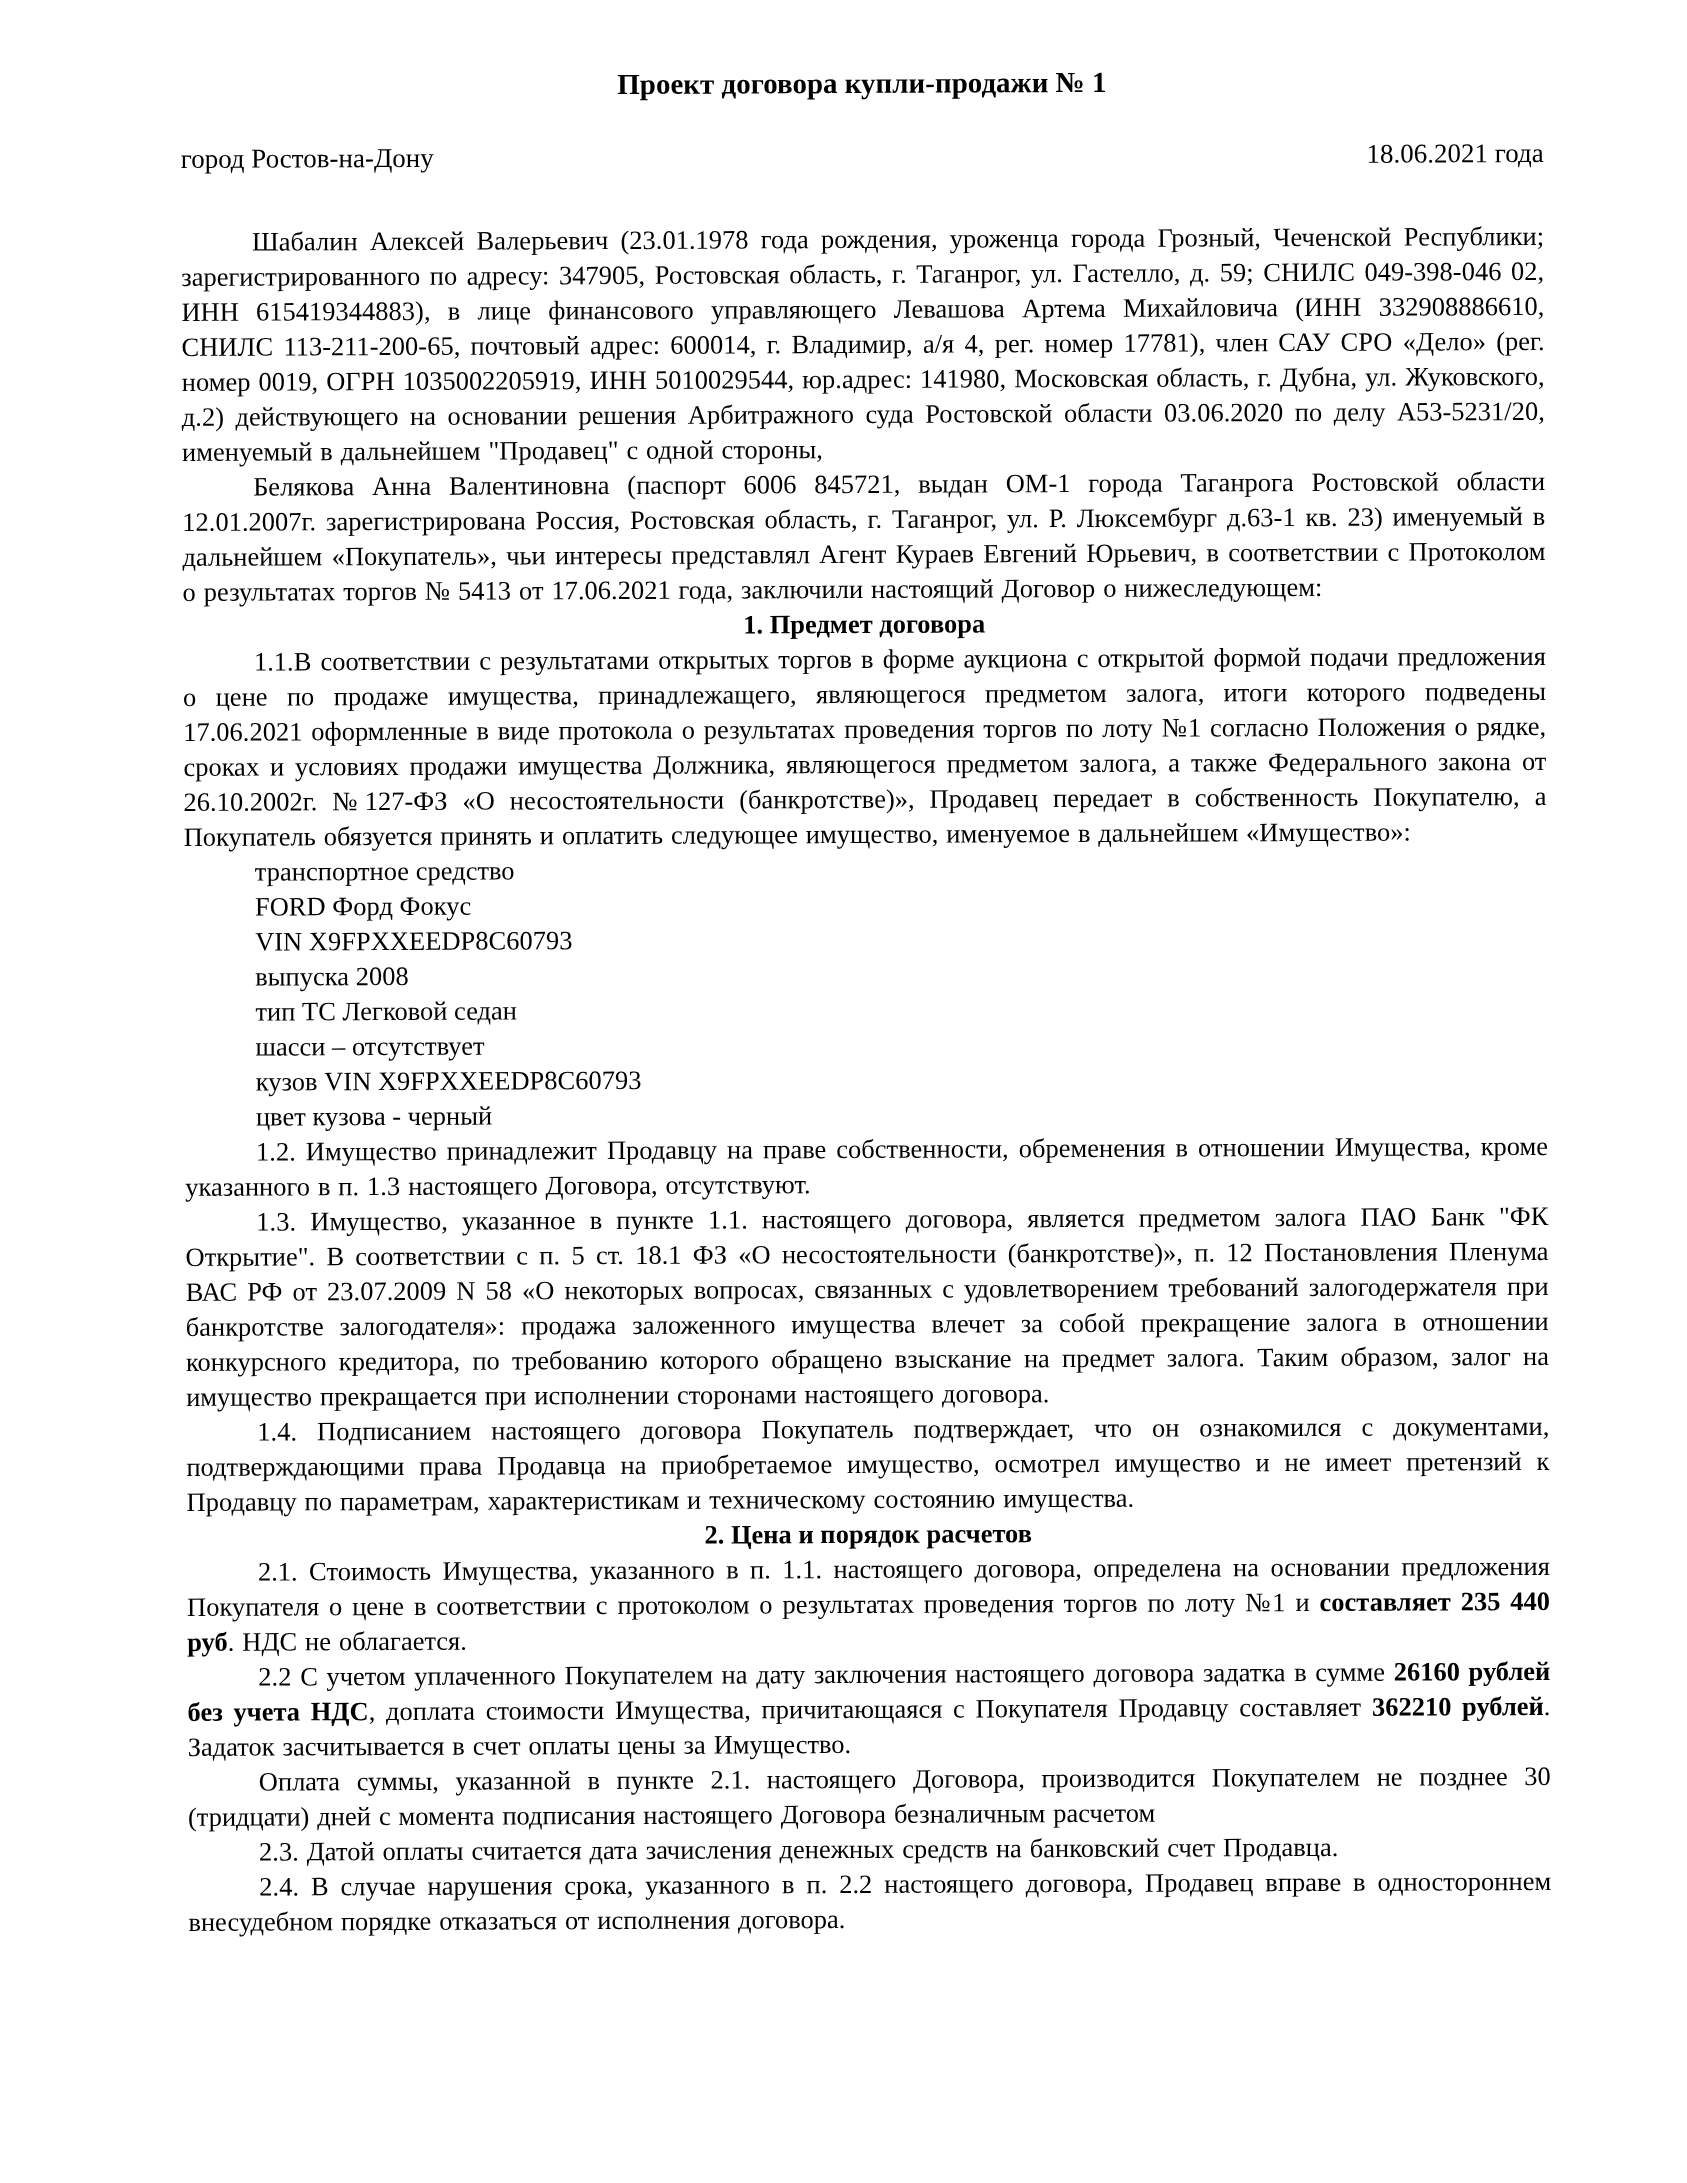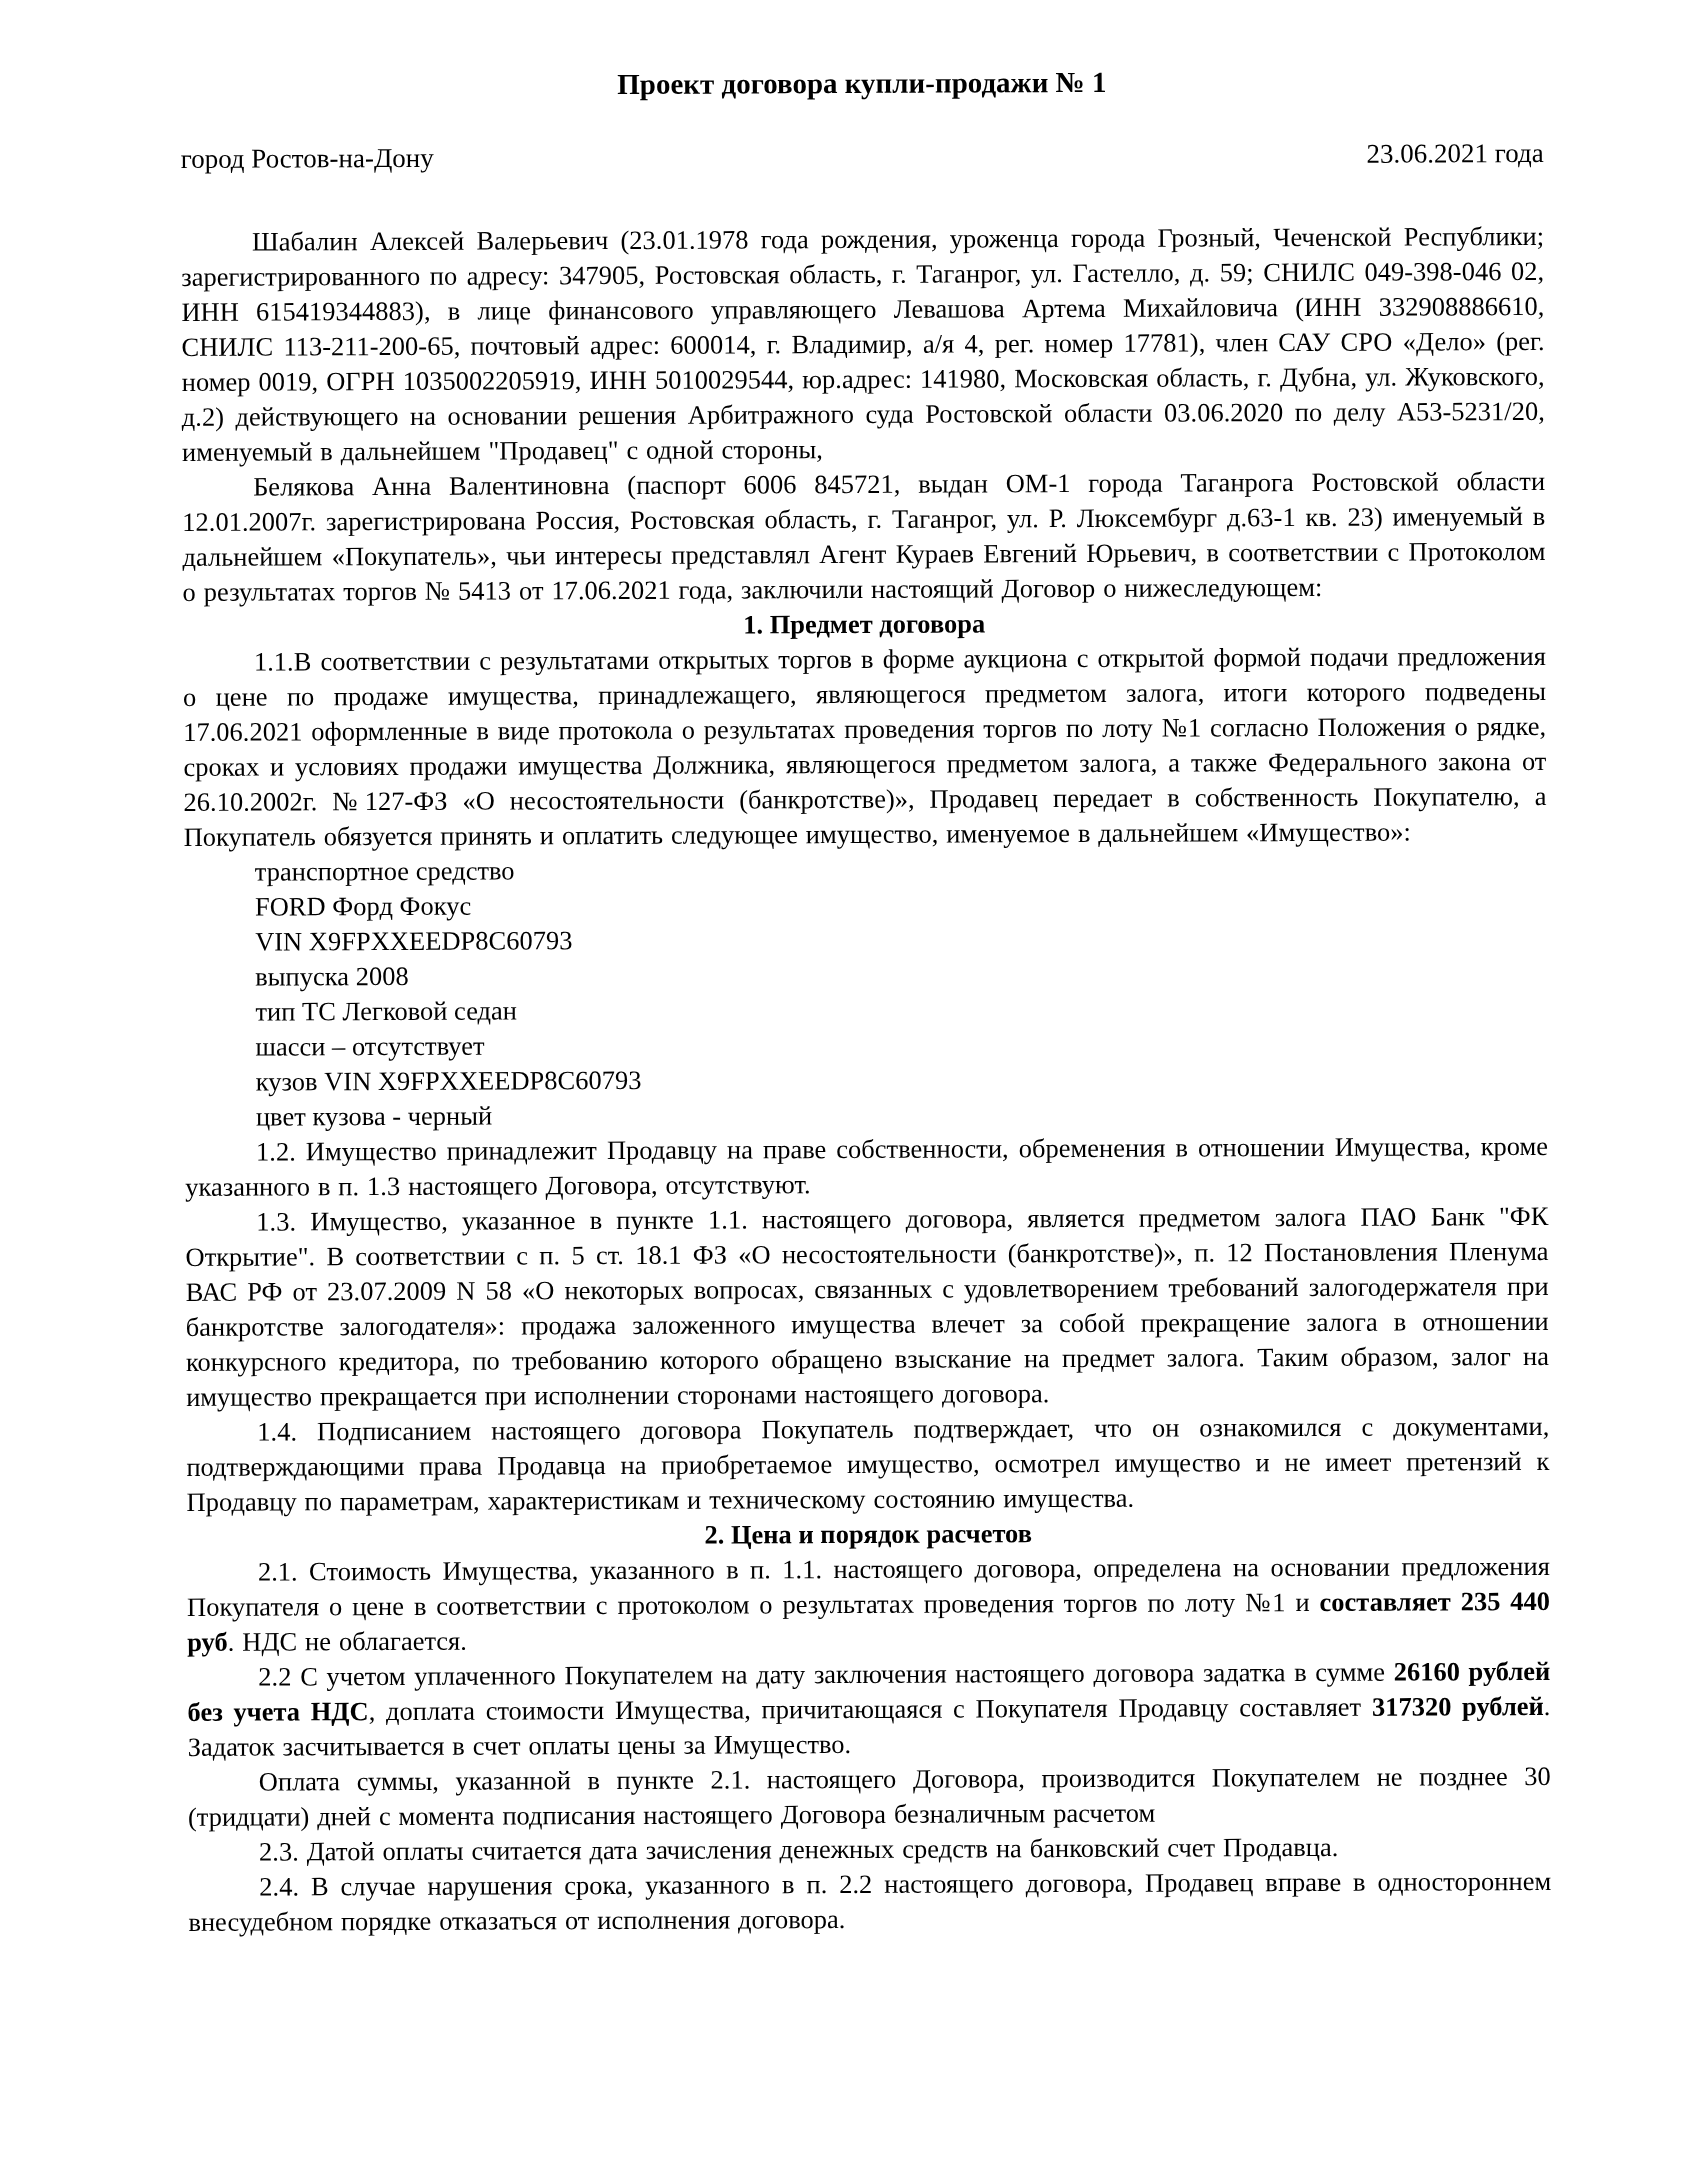--- a/index.html
+++ b/index.html
@@ -62,21 +62,21 @@
 </style>
 </head>
 <body>
 
 <div class="page">
 
   <h1 class="doc-title">Проект договора купли-продажи № 1</h1>
 
   <div class="meta-row">
     <span>город Ростов-на-Дону</span>
-    <span>23.06.2021 года</span>
+    <span>18.06.2021 года</span>
   </div>
 
   <p class="para">Шабалин Алексей Валерьевич (23.01.1978 года рождения, уроженца города Грозный, Чеченской Республики; зарегистрированного по адресу: 347905, Ростовская область, г. Таганрог, ул. Гастелло, д. 59; СНИЛС 049-398-046 02, ИНН 615419344883), в лице финансового управляющего Левашова Артема Михайловича (ИНН 332908886610, СНИЛС 113-211-200-65, почтовый адрес: 600014, г. Владимир, а/я 4, рег. номер 17781), член САУ СРО «Дело» (рег. номер 0019, ОГРН 1035002205919, ИНН 5010029544, юр.адрес: 141980, Московская область, г. Дубна, ул. Жуковского, д.2) действующего на основании решения Арбитражного суда Ростовской области 03.06.2020 по делу А53-5231/20, именуемый в дальнейшем "Продавец" с одной стороны,</p>
   <p class="para">Белякова Анна Валентиновна (паспорт 6006 845721, выдан ОМ-1 города Таганрога Ростовской области 12.01.2007г. зарегистрирована Россия, Ростовская область, г. Таганрог, ул. Р. Люксембург д.63-1 кв. 23) именуемый в дальнейшем «Покупатель», чьи интересы представлял Агент Кураев Евгений Юрьевич, в соответствии с Протоколом о результатах торгов № 5413  от 17.06.2021 года, заключили настоящий Договор о нижеследующем:</p>
 
   <h2 class="section-heading">1. Предмет договора</h2>
 
   <p class="para">1.1.В соответствии с результатами открытых торгов в форме аукциона с открытой формой подачи предложения о цене по продаже имущества, принадлежащего, являющегося предметом залога, итоги которого подведены 17.06.2021 оформленные в виде протокола о результатах проведения торгов по лоту №1 согласно Положения о рядке, сроках и условиях продажи имущества Должника, являющегося предметом залога, а также Федерального закона от 26.10.2002г. №127-ФЗ «О несостоятельности (банкротстве)», Продавец передает в собственность Покупателю, а Покупатель обязуется принять и оплатить следующее имущество, именуемое в дальнейшем «Имущество»:</p>
 
   <div>
@@ -91,20 +91,20 @@
   </div>
 
   <p class="para">1.2. Имущество принадлежит Продавцу на праве собственности, обременения в отношении Имущества, кроме указанного в п. 1.3 настоящего Договора, отсутствуют.</p>
   <p class="para">1.3. Имущество, указанное в пункте 1.1. настоящего договора, является предметом залога ПАО Банк "ФК Открытие". В соответствии с п. 5 ст. 18.1 ФЗ «О несостоятельности (банкротстве)», п. 12 Постановления Пленума ВАС РФ от 23.07.2009 N 58 «О некоторых вопросах, связанных с удовлетворением требований залогодержателя при банкротстве залогодателя»: продажа заложенного имущества влечет за собой прекращение залога в отношении конкурсного кредитора, по требованию которого обращено взыскание на предмет залога. Таким образом, залог на имущество прекращается при исполнении сторонами настоящего договора.</p>
   <p class="para">1.4. Подписанием настоящего договора Покупатель подтверждает, что он ознакомился с документами, подтверждающими права Продавца на приобретаемое имущество, осмотрел имущество и не имеет претензий к Продавцу по параметрам, характеристикам и техническому состоянию имущества.</p>
 
   <h2 class="section-heading">2. Цена и порядок расчетов</h2>
 
   <p class="para"><span>2.1. Стоимость Имущества, указанного в п. 1.1. настоящего договора, определена на основании предложения Покупателя о цене в соответствии с протоколом о результатах проведения торгов по лоту №1 и </span><span class="b">составляет 235 440  руб</span><span>. НДС не облагается.</span></p>
 
-  <p class="para"><span>2.2 С учетом уплаченного Покупателем на дату заключения настоящего договора задатка в сумме </span><span class="b">26160 рублей  без учета НДС</span><span>, доплата стоимости Имущества, причитающаяся с Покупателя Продавцу составляет </span><span class="b">317320 рублей</span><span>. Задаток засчитывается в счет оплаты цены за Имущество.</span></p>
+  <p class="para"><span>2.2 С учетом уплаченного Покупателем на дату заключения настоящего договора задатка в сумме </span><span class="b">26160 рублей  без учета НДС</span><span>, доплата стоимости Имущества, причитающаяся с Покупателя Продавцу составляет </span><span class="b">362210 рублей</span><span>. Задаток засчитывается в счет оплаты цены за Имущество.</span></p>
 
   <p class="para">Оплата суммы, указанной в пункте 2.1. настоящего Договора, производится Покупателем не позднее 30 (тридцати) дней с момента подписания настоящего Договора безналичным расчетом</p>
   <p class="para">2.3. Датой оплаты считается дата зачисления денежных средств на банковский счет Продавца.</p>
   <p class="para">2.4. В случае нарушения срока, указанного в п. 2.2 настоящего договора, Продавец вправе в одностороннем внесудебном порядке отказаться от исполнения договора.</p>
 
 </div>
 
 
 </body></html>

